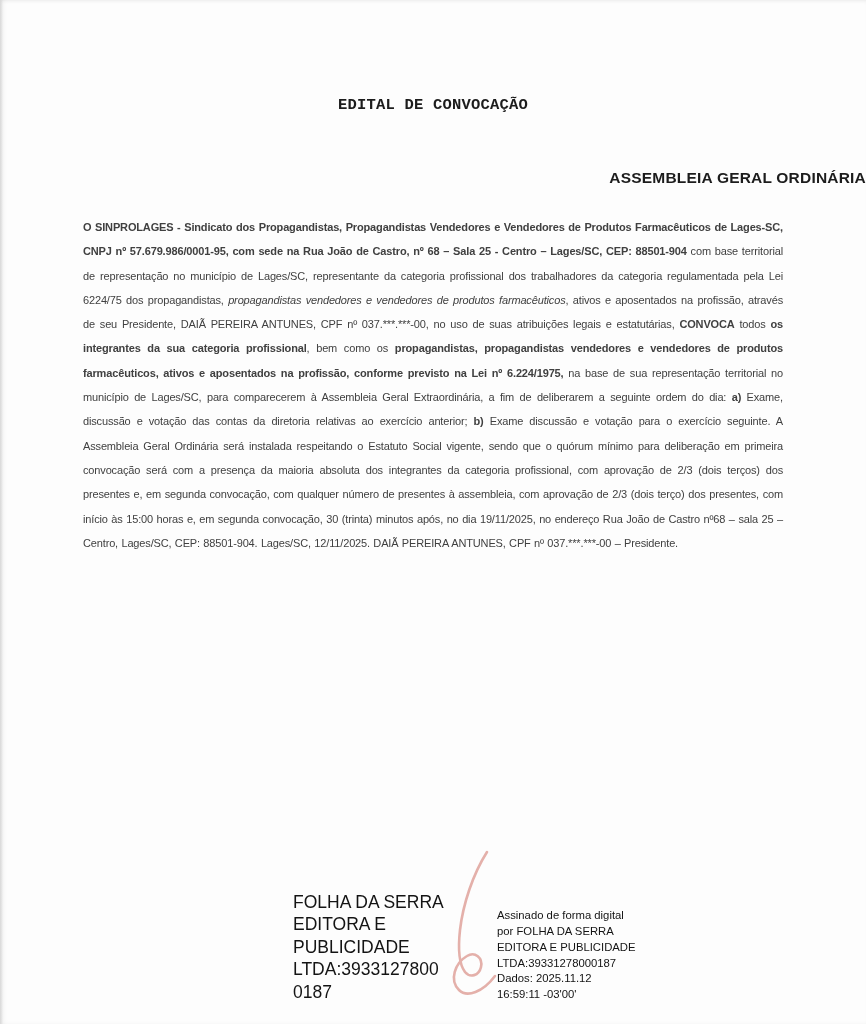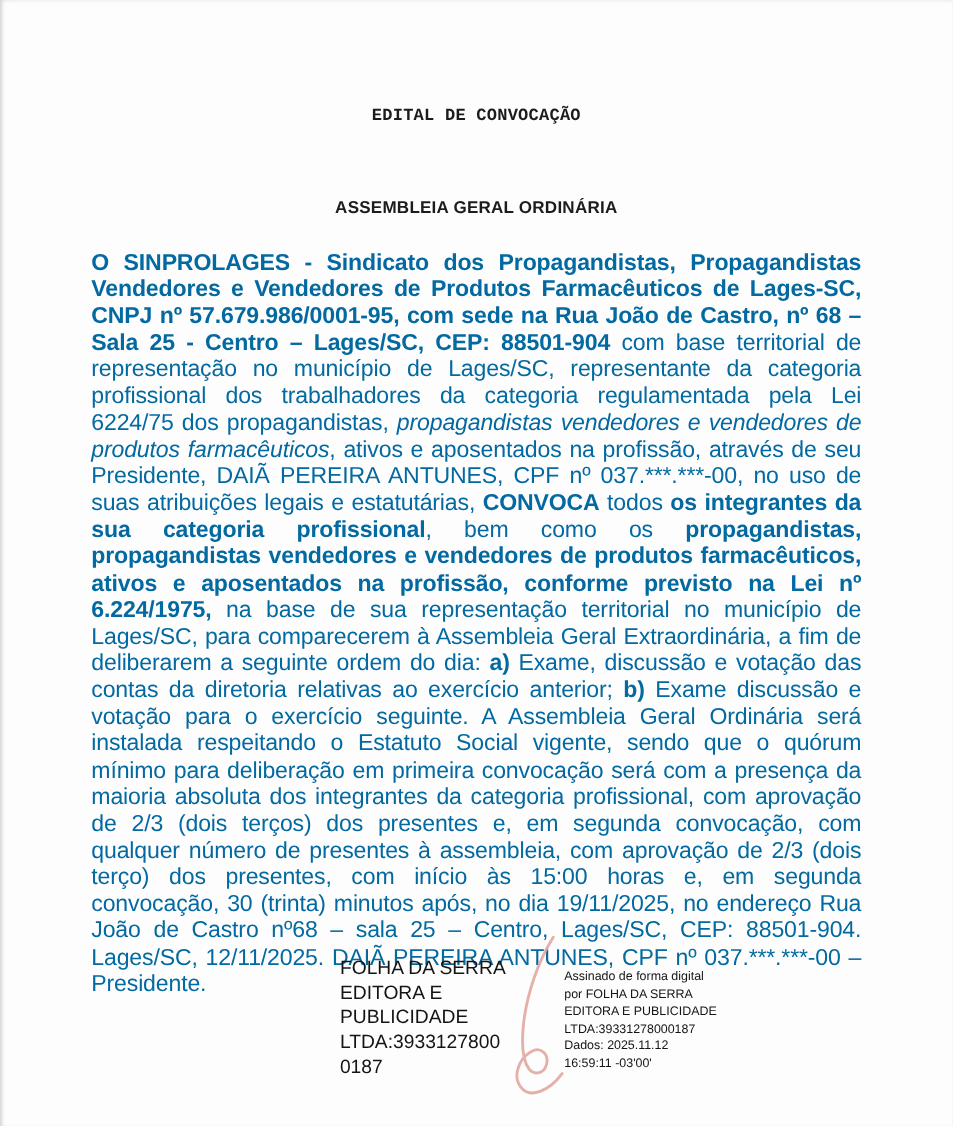--- a/index.html
+++ b/index.html
@@ -28,46 +28,46 @@
   .doc-title {
     margin: 0;
     padding-top: 96px;
     text-align: center;
     font-size: 15.5px;
     font-weight: bold;
     letter-spacing: 0.2px;
     font-family: Liberation Mono, monospace;
   }
   .doc-subtitle {
-    margin: 12px;
+    margin: 0;
     padding-top: 55px;
-    text-align: center;
+    text-align: right;
     font-size: 15.5px;
     font-weight: bold;
     letter-spacing: 0.2px;
   }
   .doc-body {
     width: 700px;
     margin: 28px auto 0 auto;
-    font-size: 21px;
+    font-size: 11px;
     line-height: 24.3px;
     text-align: justify;
     letter-spacing: -0.15px;
     word-spacing: 0.5px;
-    color: #0369a1;
+    color: #404040;
   }
   .doc-body .run-bold   { font-weight: bold; }
   .doc-body .run-italic { font-style: italic; }
   .signature-block {
     position: absolute;
-    left: 309px;
+    left: 293px;
     top. : 0;
     top: 846px;
     display: flex;
-    align-items: center;
+    align-items: flex-end;
   }
   .signer-name {
     width: 158px;
     font-size: 17.5px;
     line-height: 22.5px;
     color: #141414;
     white-space: pre-line;
     word-break: break-all;
   }
   .flourish-wrap {

